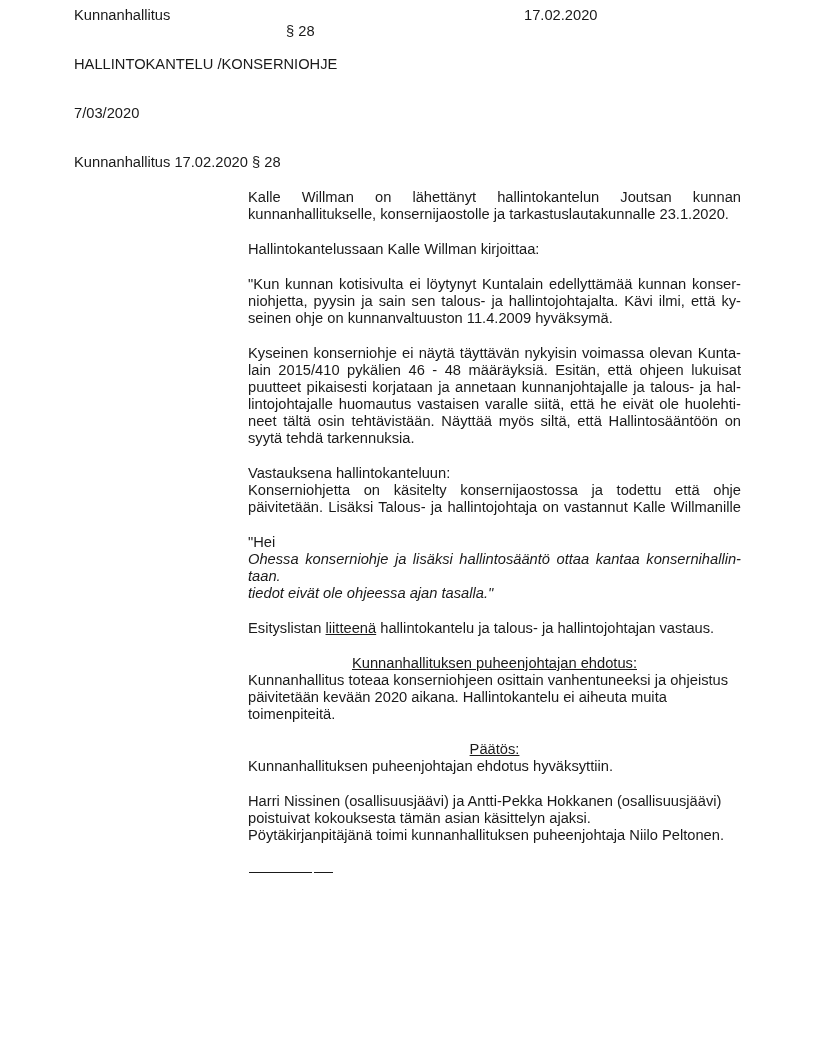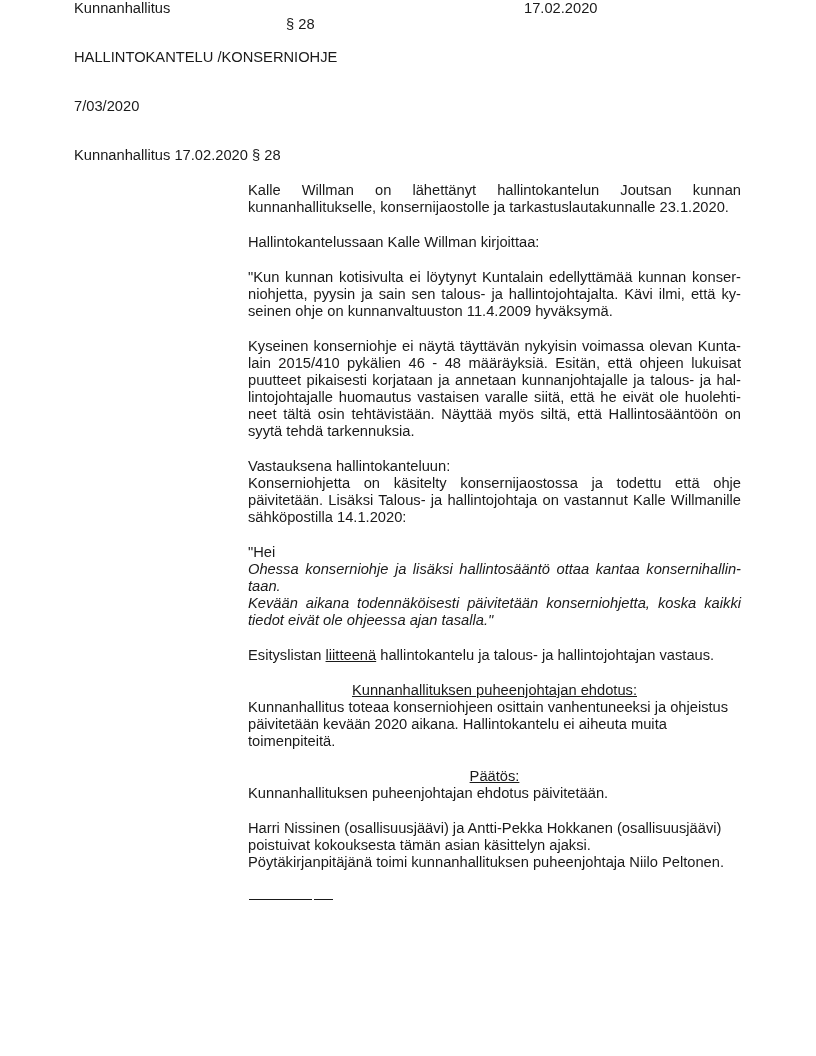--- a/index.html
+++ b/index.html
@@ -14,21 +14,21 @@
     color: #1a1a1a;
     font-family: "Liberation Sans", "DejaVu Sans", sans-serif;
     font-size: 14.7px;
     line-height: 17px;
   }
   .page {
     position: relative;
     width: 790px;
     height: 1056px;
     box-sizing: border-box;
-    padding-top: 0;
+    padding-top: 7px;
   }
   .header-row {
     position: relative;
     height: 17px;
     margin-bottom: 17px;
   }
   .header-row .committee { position: absolute; left: 74px; }
   .header-row .secnum    { position: absolute; left: 286px; margin-top: 16px; }
   .header-row .hdate     { position: absolute; left: 524px; }
   .hline {
@@ -93,41 +93,39 @@
         <div class="line just">lain 2015/410 pykälien 46 - 48 määräyksiä. Esitän, että ohjeen lukuisat</div>
         <div class="line just">puutteet pikaisesti korjataan ja annetaan kunnanjohtajalle ja talous- ja hal-</div>
         <div class="line just">lintojohtajalle huomautus vastaisen varalle siitä, että he eivät ole huolehti-</div>
         <div class="line just">neet tältä osin tehtävistään. Näyttää myös siltä, että Hallintosääntöön on</div>
         <div class="line">syytä tehdä tarkennuksia.</div>
       </div>
       <div class="para">
         <div class="line">Vastauksena hallintokanteluun:</div>
         <div class="line just">Konserniohjetta on käsitelty konsernijaostossa ja todettu että ohje</div>
         <div class="line just">päivitetään. Lisäksi Talous- ja hallintojohtaja on vastannut Kalle Willmanille</div>
-        <div class="line">sähköpostilla 14.1.2020:</div>
       </div>
       <div class="para">
         <div class="line">"Hei</div>
         <div class="line just ital">Ohessa konserniohje ja lisäksi hallintosääntö ottaa kantaa konsernihallin-</div>
         <div class="line ital">taan.</div>
-        <div class="line just ital">Kevään aikana todennäköisesti päivitetään konserniohjetta, koska kaikki</div>
         <div class="line ital">tiedot eivät ole ohjeessa ajan tasalla."</div>
       </div>
       <div class="para">
         <div class="line"><span>Esityslistan </span><span class="undr">liitteenä</span><span> hallintokantelu ja talous- ja hallintojohtajan vastaus.</span></div>
       </div>
       <div class="para">
         <div class="line undr">Kunnanhallituksen puheenjohtajan ehdotus:</div>
         <div class="line">Kunnanhallitus toteaa konserniohjeen osittain vanhentuneeksi ja ohjeistus</div>
         <div class="line">päivitetään kevään 2020 aikana. Hallintokantelu ei aiheuta muita</div>
         <div class="line">toimenpiteitä.</div>
       </div>
       <div class="para">
         <div class="line undr">Päätös:</div>
-        <div class="line">Kunnanhallituksen puheenjohtajan ehdotus päivitetään.</div>
+        <div class="line">Kunnanhallituksen puheenjohtajan ehdotus hyväksyttiin.</div>
       </div>
       <div class="para">
         <div class="line">Harri Nissinen (osallisuusjäävi) ja Antti-Pekka Hokkanen (osallisuusjäävi)</div>
         <div class="line">poistuivat kokouksesta tämän asian käsittelyn ajaksi.</div>
         <div class="line">Pöytäkirjanpitäjänä toimi kunnanhallituksen puheenjohtaja Niilo Peltonen.</div>
       </div>
     </div>
 
   <div class="sig">
     <span class="seg1"></span>

